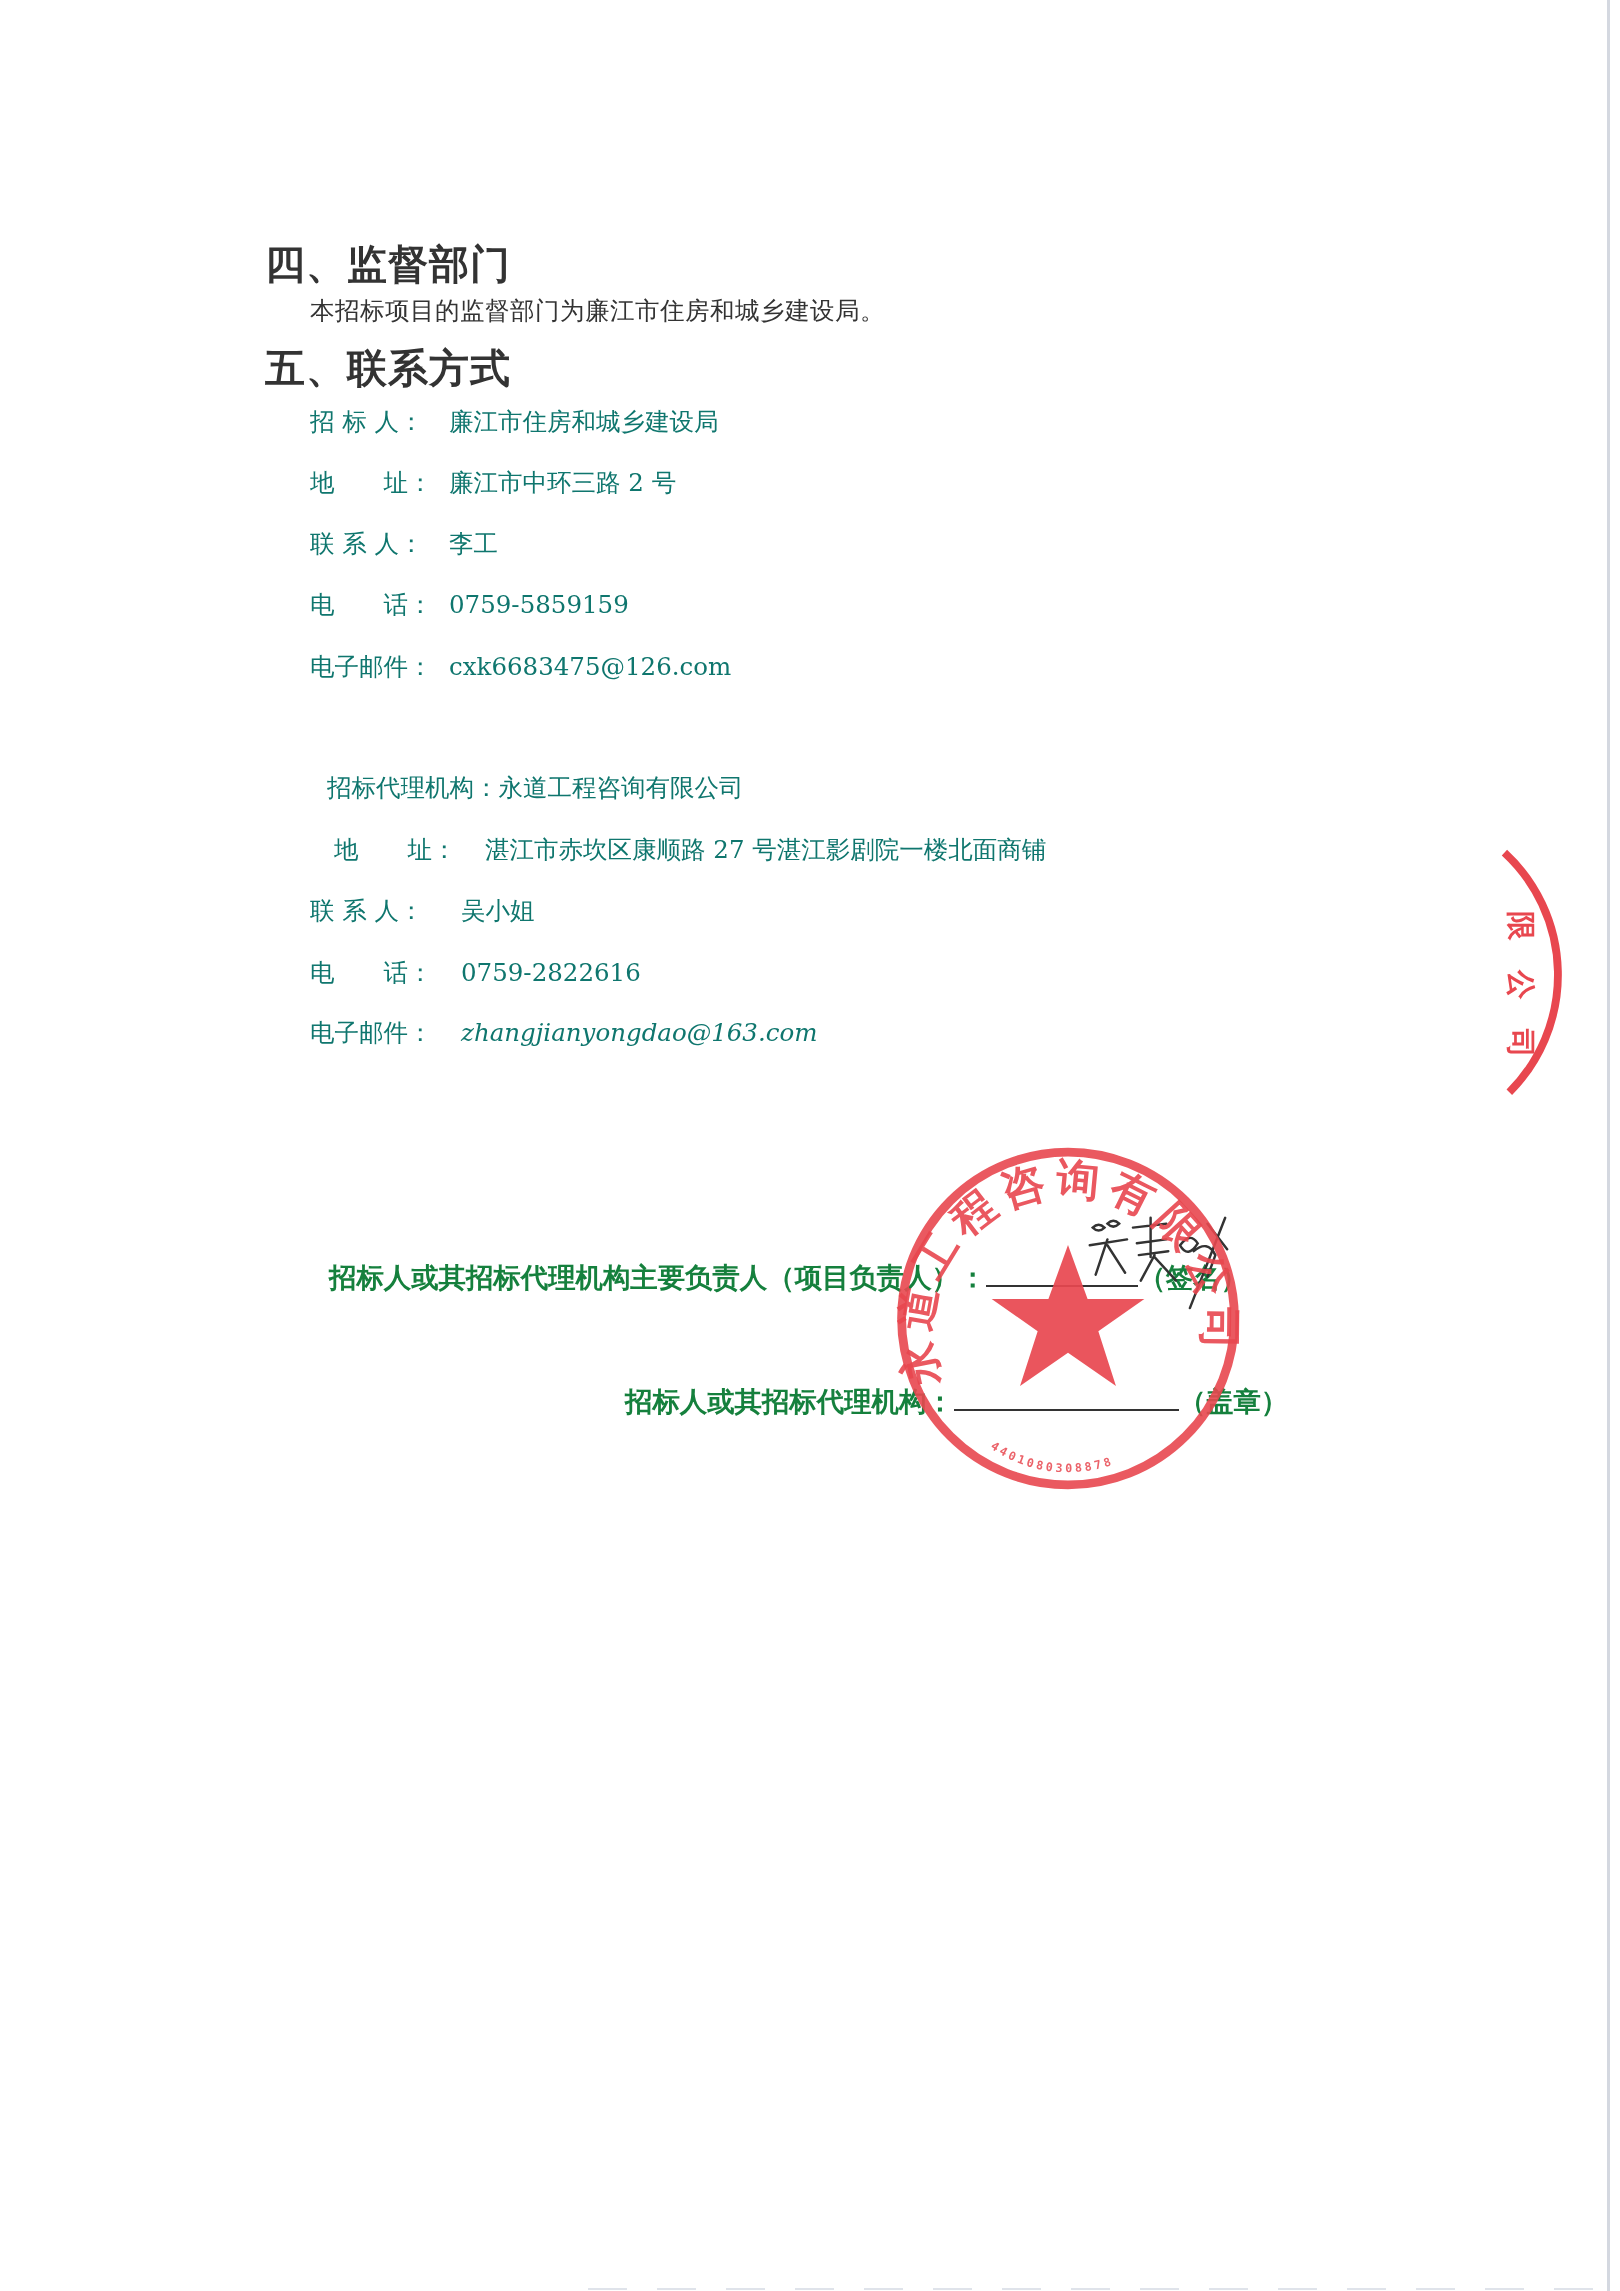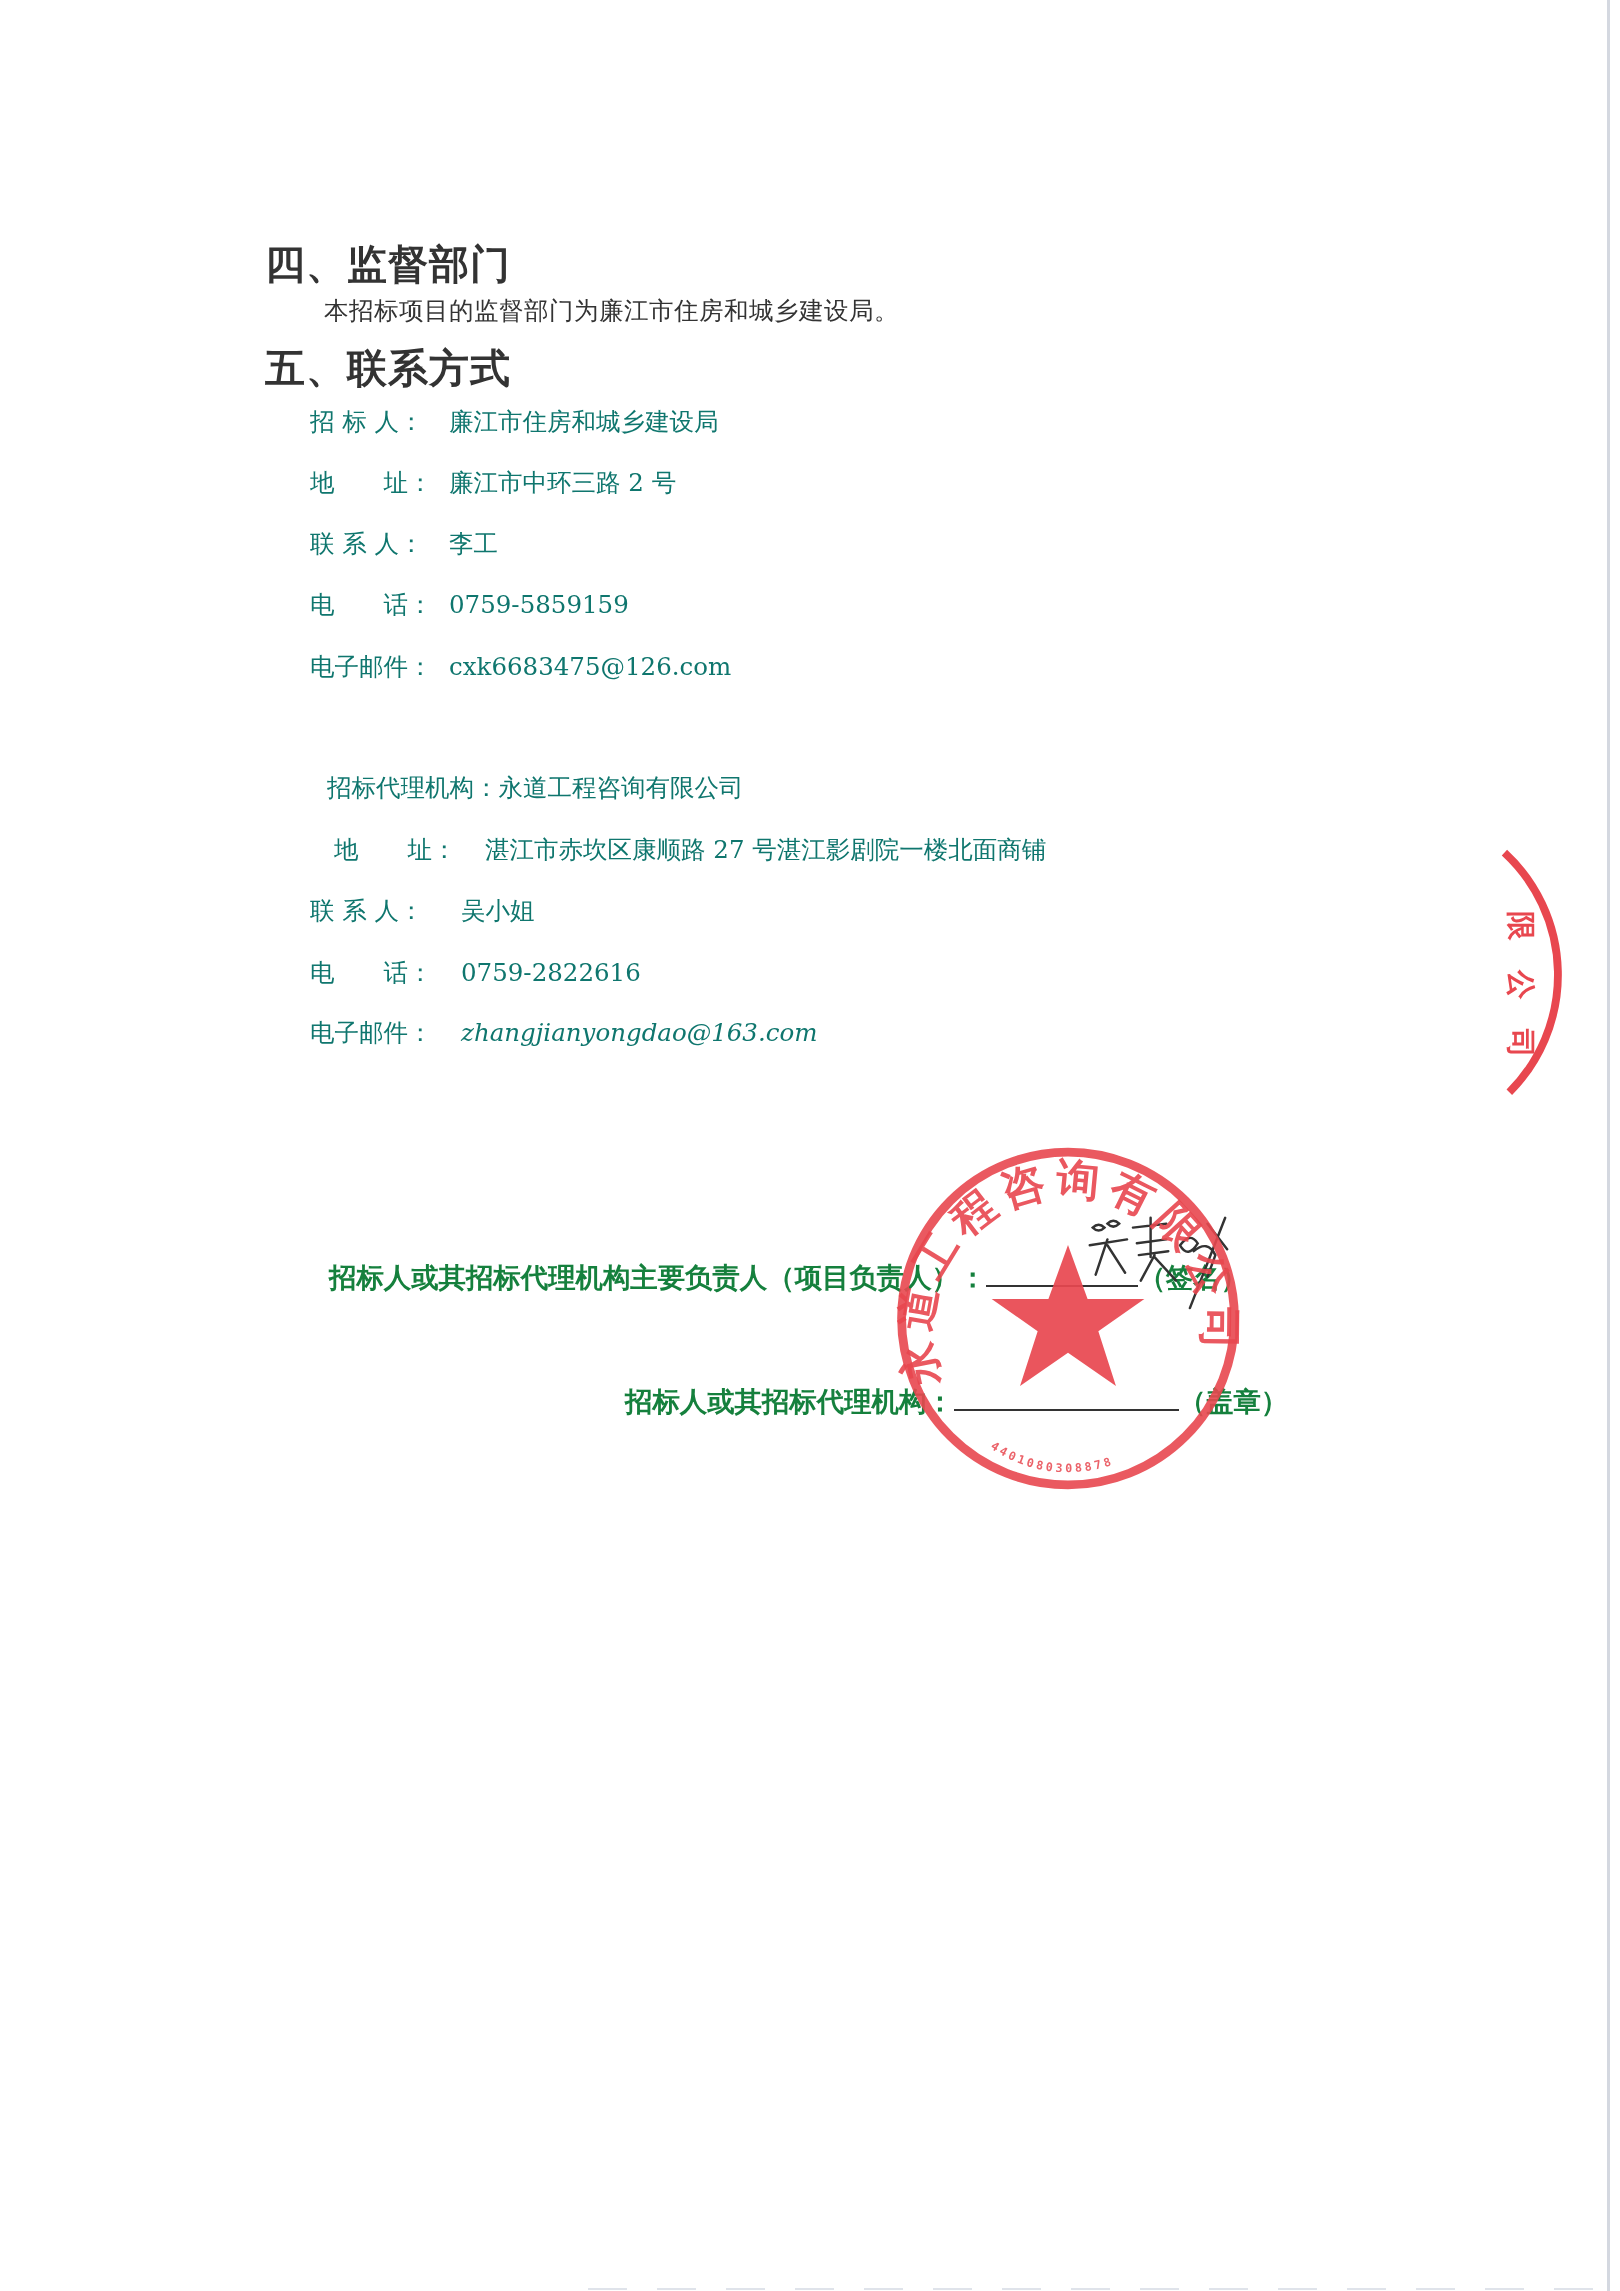--- a/index.html
+++ b/index.html
@@ -12,21 +12,21 @@
   }
   .bottom-noise {
     position: absolute; left: 588px; top: 2288px; width: 1019px; height: 2px;
     background: repeating-linear-gradient(90deg, #dfe3ea 0 39px, transparent 39px 69px);
   }
   .heading {
     position: absolute; left: 265px; font-family: "DejaVu Sans", "Liberation Sans", sans-serif;
     font-weight: bold; font-size: 40px; color: #333; letter-spacing: 1px;
   }
   .para {
-    position: absolute; left: 324px; font-size: 24.5px; color: #333; letter-spacing: 0.5px;
+    position: absolute; left: 310px; font-size: 24.5px; color: #333; letter-spacing: 0.5px;
   }
   .row { position: absolute; font-size: 24.5px; color: #0f766e; white-space: nowrap; }
   .row .lbl { display: inline-block; }
   .row .val { display: inline-block; }
   .lbl-a { width: 139px; }
   .lbl-b { width: 151px; }
   .agency .lbl-b.wide { width: auto; }
   .mono { font-family: "DejaVu Serif", "Liberation Serif", serif; }
   .sig-line {
     position: absolute; font-size: 27.4px; color: #15803d; white-space: nowrap; font-weight: bold;

